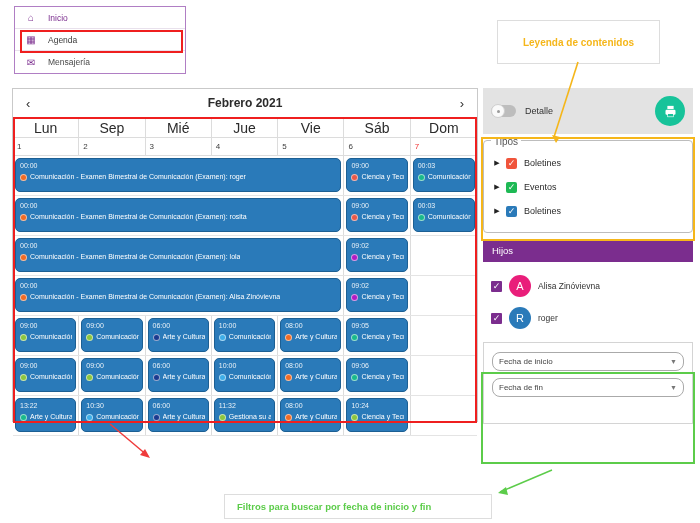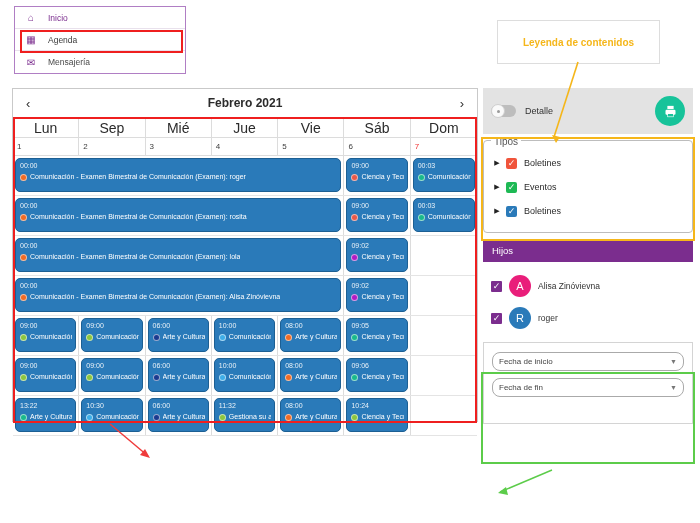--- a/index.html
+++ b/index.html
@@ -662,20 +662,21 @@
             <span>Fecha de fin</span>
             <span class="caret">▼</span>
           </div>
         </div>
     </div>
   </div>
   <div class="tipos-highlight"></div>
   <div class="filtros-highlight"></div>
 
   <div class="callout leyenda">Leyenda de contenidos</div>
+  <div class="callout filtrosnote">Filtros para buscar por fecha de inicio y fin</div>
 
   <svg class="leader" style="left:0;top:0;width:700px;height:523px;">
     <line x1="578" y1="62" x2="554" y2="137" stroke="#f5b61a" stroke-width="1.6"></line>
     <polygon points="552,135 560,137 556,143" fill="#f5b61a"></polygon>
     <line x1="110" y1="424" x2="148" y2="456" stroke="#ef3b3b" stroke-width="1.4"></line>
     <polygon points="150,458 140,455 145,449" fill="#ef3b3b"></polygon>
     <line x1="552" y1="470" x2="500" y2="492" stroke="#5ccc4a" stroke-width="1.4"></line>
     <polygon points="498,493 506,487 508,495" fill="#5ccc4a"></polygon>
   </svg>
 

